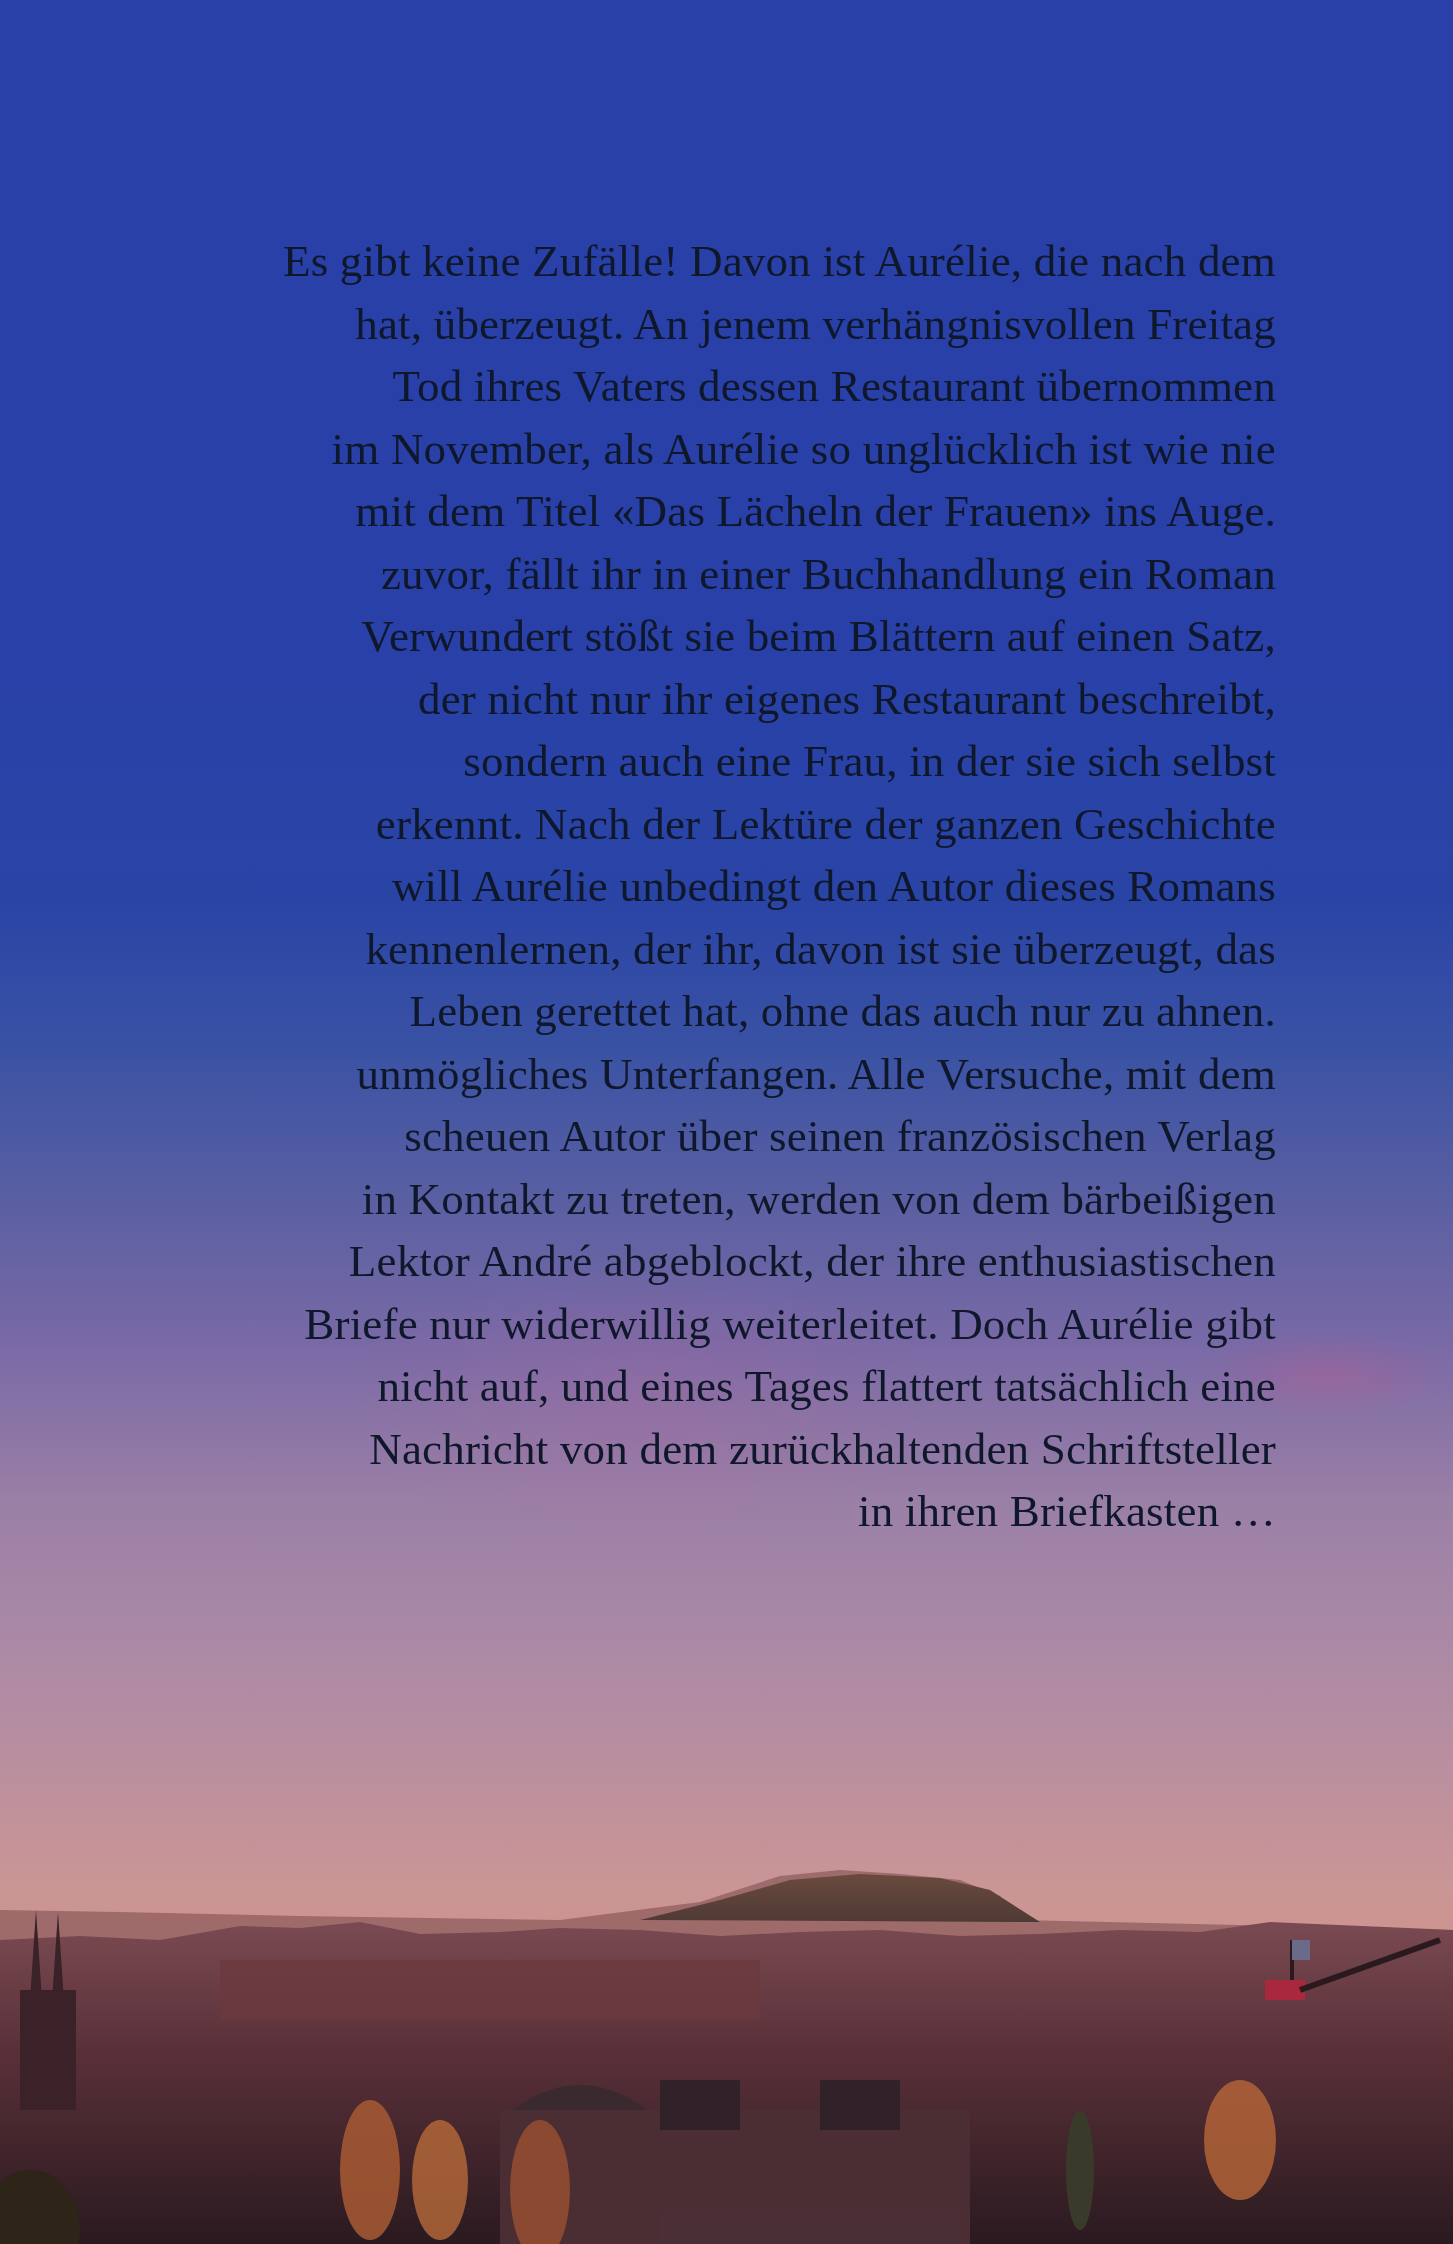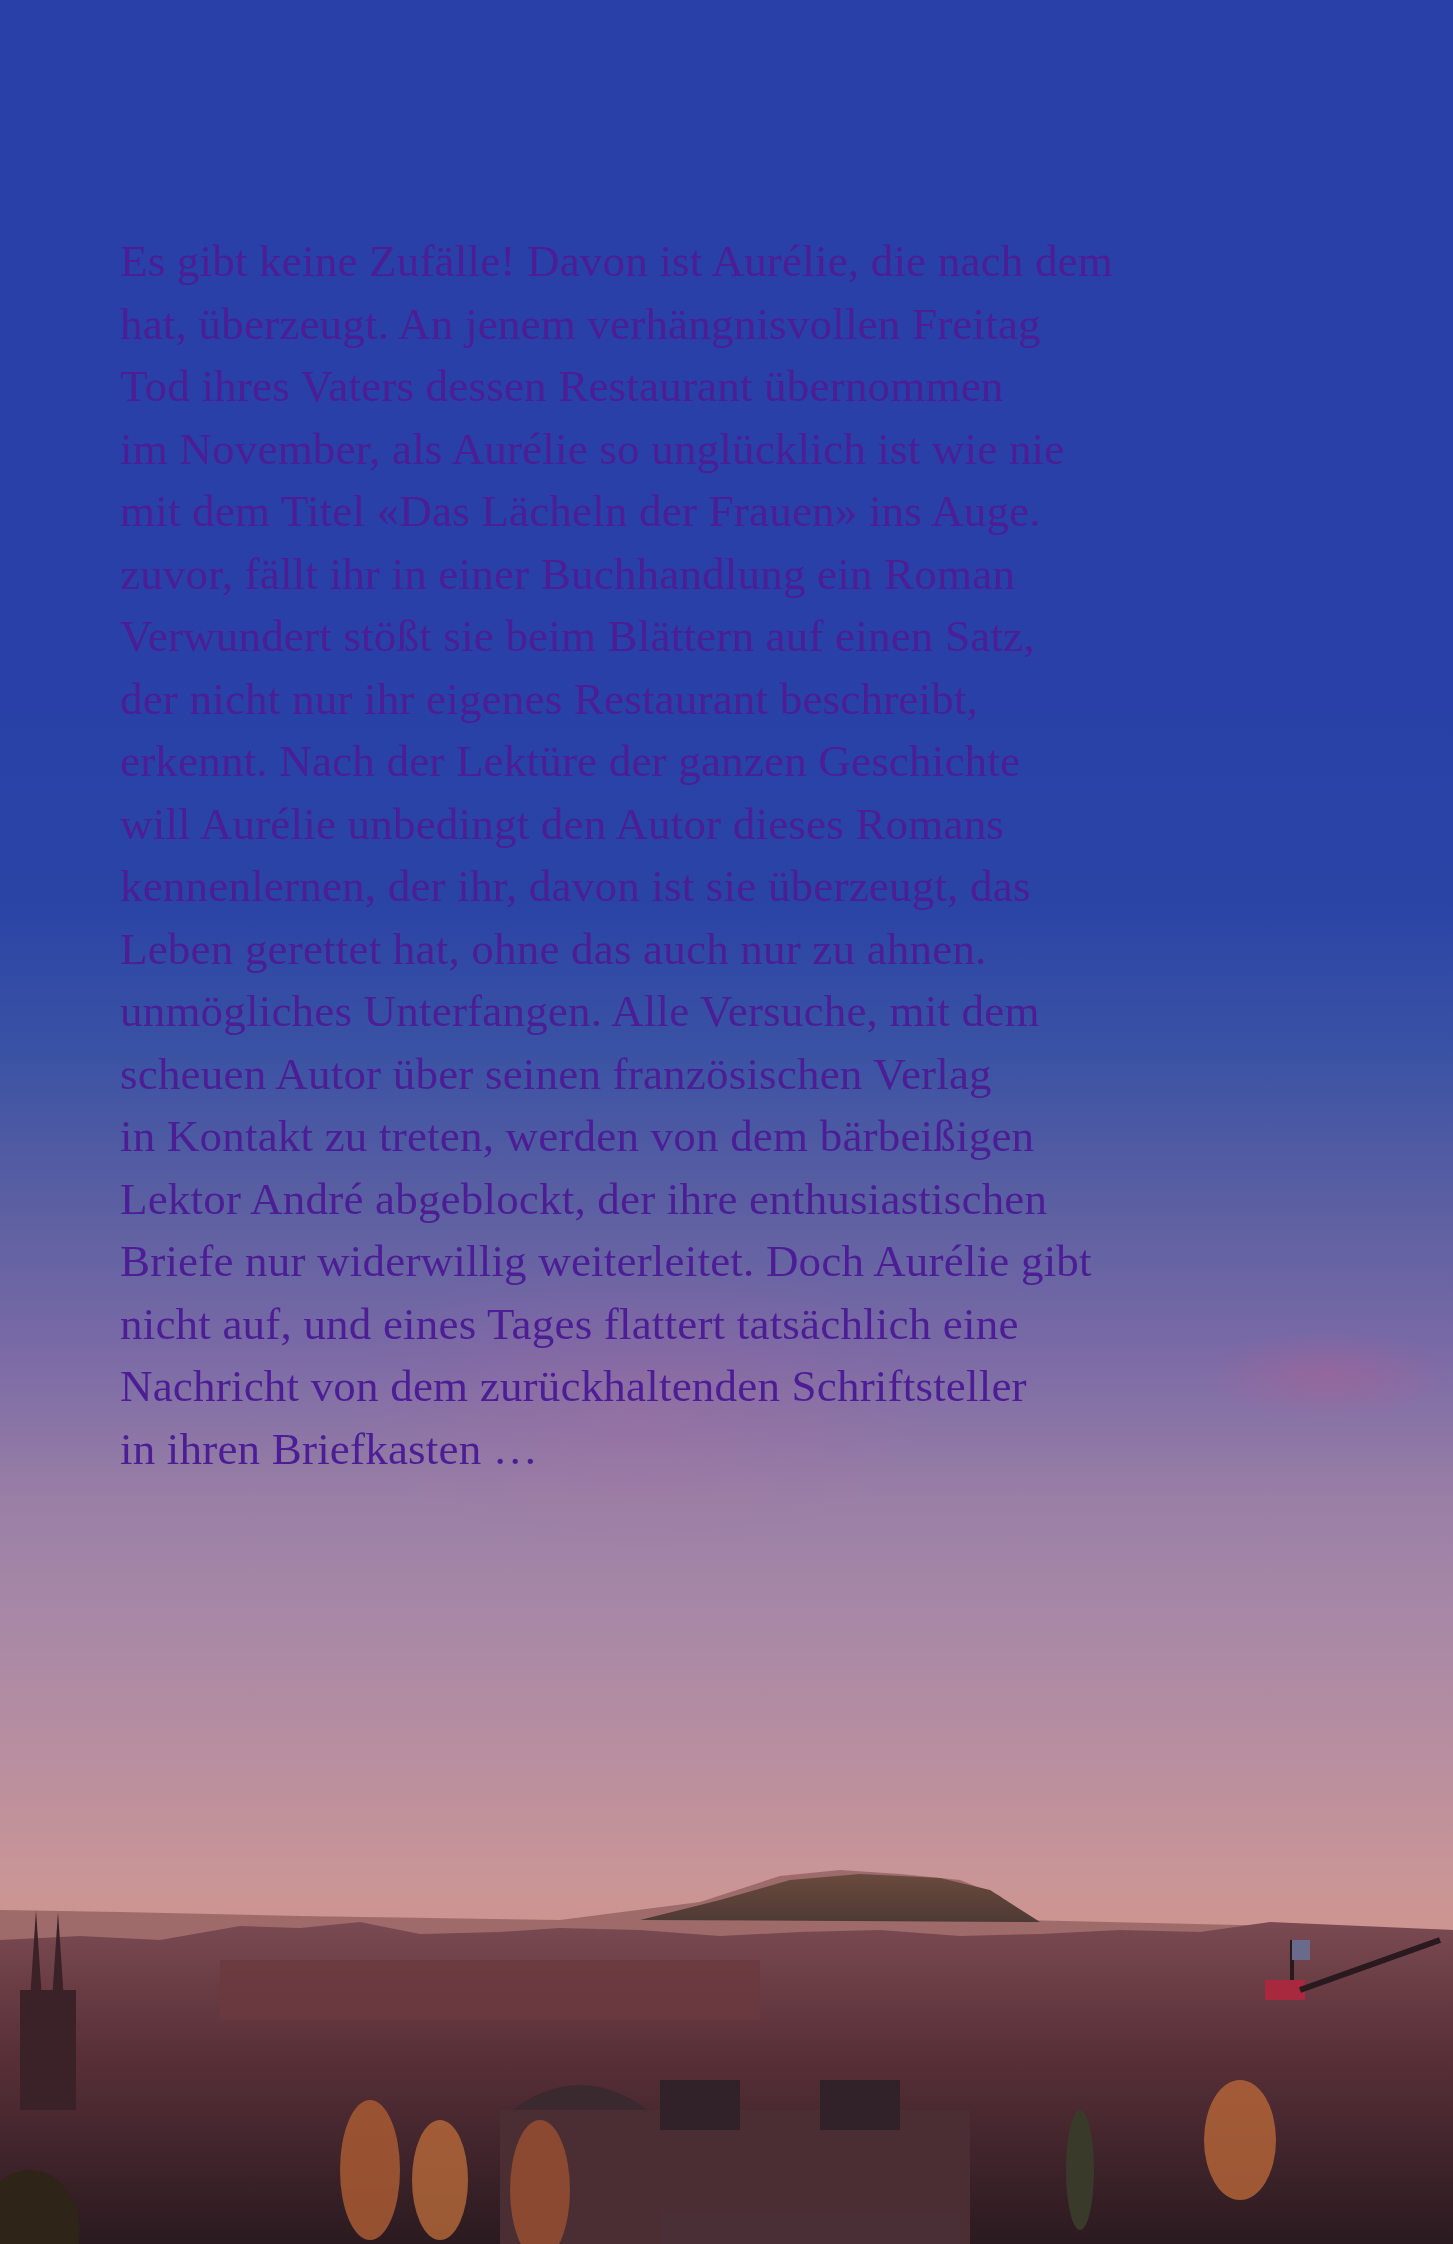--- a/index.html
+++ b/index.html
@@ -10,21 +10,21 @@
         #5a5fa2 1200px, #7a6aa6 1350px, #9a7fa6 1500px, #a888a6 1620px,
         #b88ea0 1750px, #c99596 1880px, #d29488 1990px, #c98070 2244px);
       font-family: "DejaVu Serif", "Liberation Serif", serif;
     }
     .haze1 { position:absolute; left:1200px; top:1330px; width:253px; height:90px;
       background: radial-gradient(ellipse at center, rgba(190,90,140,0.35), rgba(190,90,140,0) 70%); }
     .haze2 { position:absolute; left:340px; top:1250px; width:600px; height:300px;
       background: radial-gradient(ellipse at center, rgba(200,100,150,0.18), rgba(200,100,150,0) 70%); }
     .blurb {
       position: absolute; left: 120px; width: 1156px; top: 230px;
-      text-align: left; color: #4c1d95;
+      text-align: right; color: #0f172a;
       font-family: "Liberation Serif", "DejaVu Serif", serif;
       font-size: 45px; line-height: 62.5px; letter-spacing: 0.2px;
     }
     .blurb .line { display: block; white-space: nowrap; }
     .skyline { position: absolute; left: 0; top: 1840px; width: 1453px; height: 404px; }
   </style>
 </head>
 <body>
 
 <div class="haze2"></div>
@@ -32,20 +32,21 @@
 
 <div class="blurb">
   <span class="line">Es gibt keine Zufälle! Davon ist Aurélie, die nach dem</span>
   <span class="line">hat, überzeugt. An jenem verhängnisvollen Freitag</span>
   <span class="line">Tod ihres Vaters dessen Restaurant übernommen</span>
   <span class="line">im November, als Aurélie so unglücklich ist wie nie</span>
   <span class="line">mit dem Titel «Das Lächeln der Frauen» ins Auge.</span>
   <span class="line">zuvor, fällt ihr in einer Buchhandlung ein Roman</span>
   <span class="line">Verwundert stößt sie beim Blättern auf einen Satz,</span>
   <span class="line">der nicht nur ihr eigenes Restaurant beschreibt,</span>
+  <span class="line">sondern auch eine Frau, in der sie sich selbst</span>
   <span class="line">erkennt. Nach der Lektüre der ganzen Geschichte</span>
   <span class="line">will Aurélie unbedingt den Autor dieses Romans</span>
   <span class="line">kennenlernen, der ihr, davon ist sie überzeugt, das</span>
   <span class="line">Leben gerettet hat, ohne das auch nur zu ahnen.</span>
   <span class="line">unmögliches Unterfangen. Alle Versuche, mit dem</span>
   <span class="line">scheuen Autor über seinen französischen Verlag</span>
   <span class="line">in Kontakt zu treten, werden von dem bärbeißigen</span>
   <span class="line">Lektor André abgeblockt, der ihre enthusiastischen</span>
   <span class="line">Briefe nur widerwillig weiterleitet. Doch Aurélie gibt</span>
   <span class="line">nicht auf, und eines Tages flattert tatsächlich eine</span>

